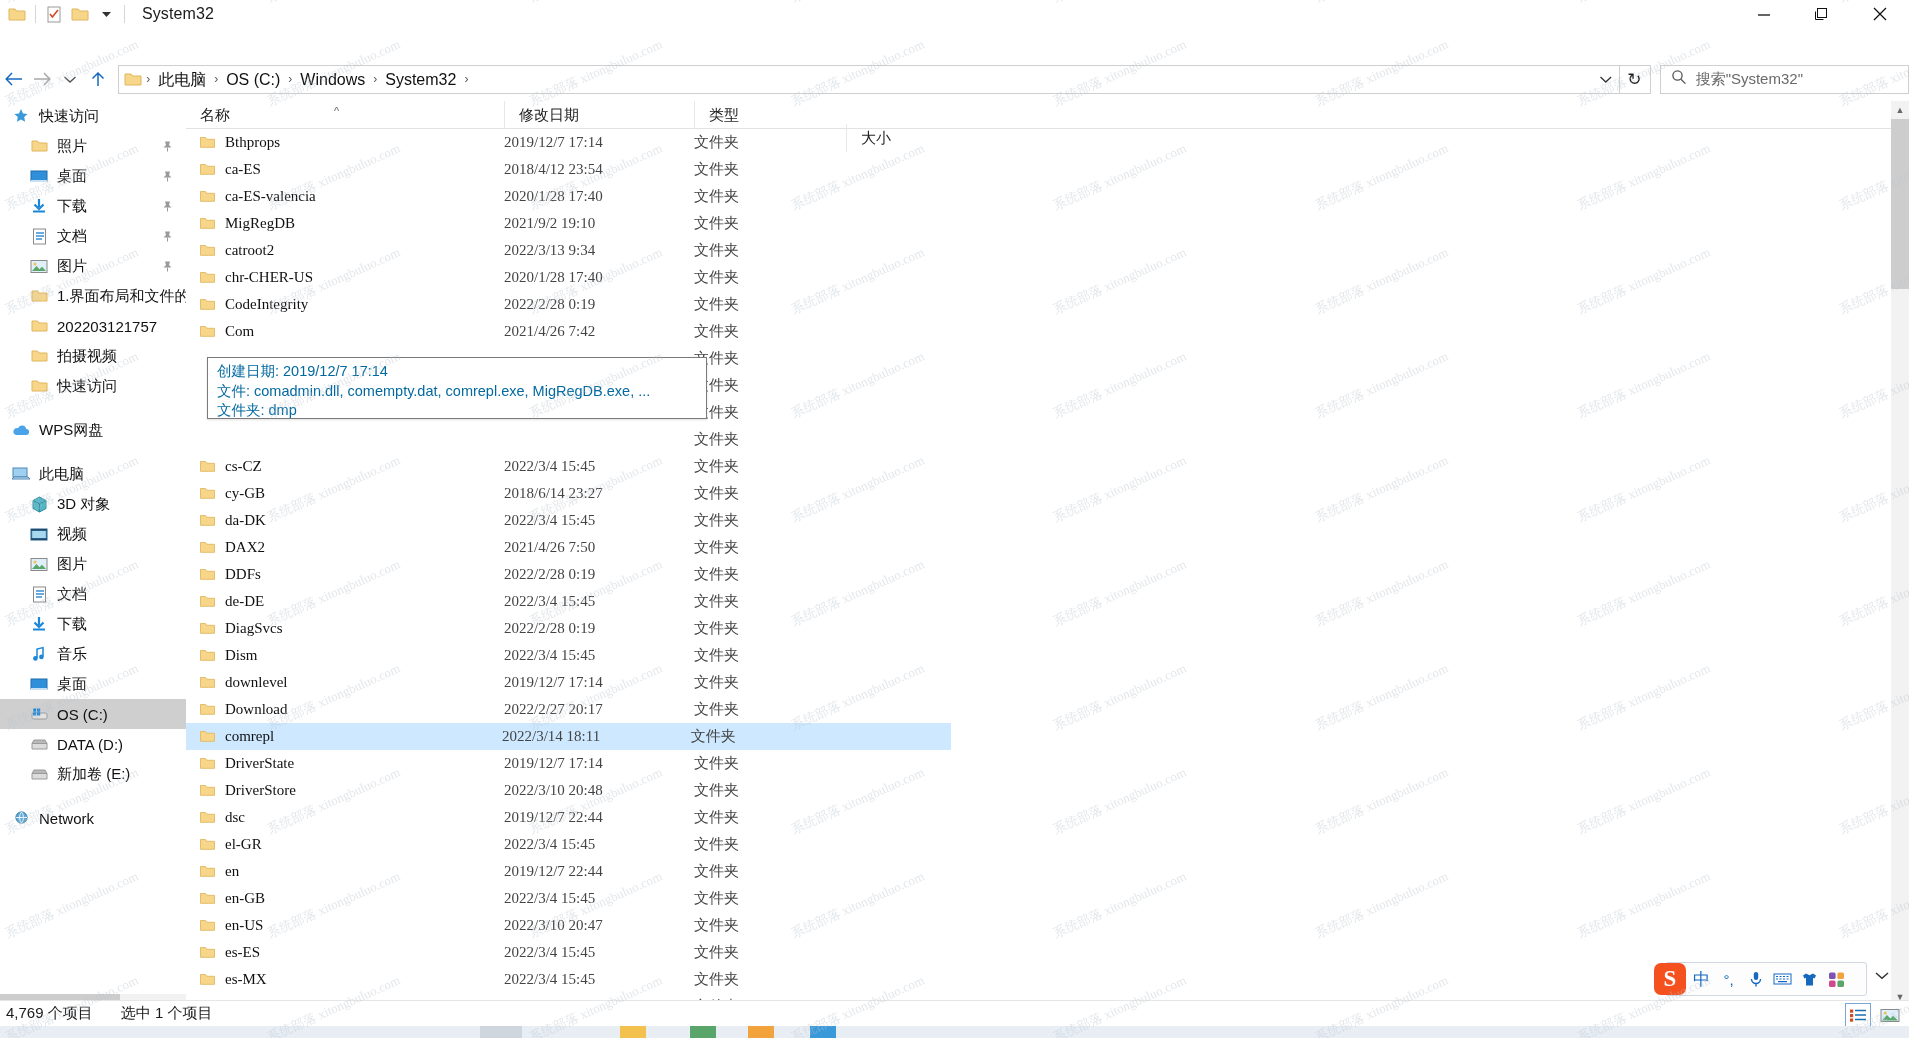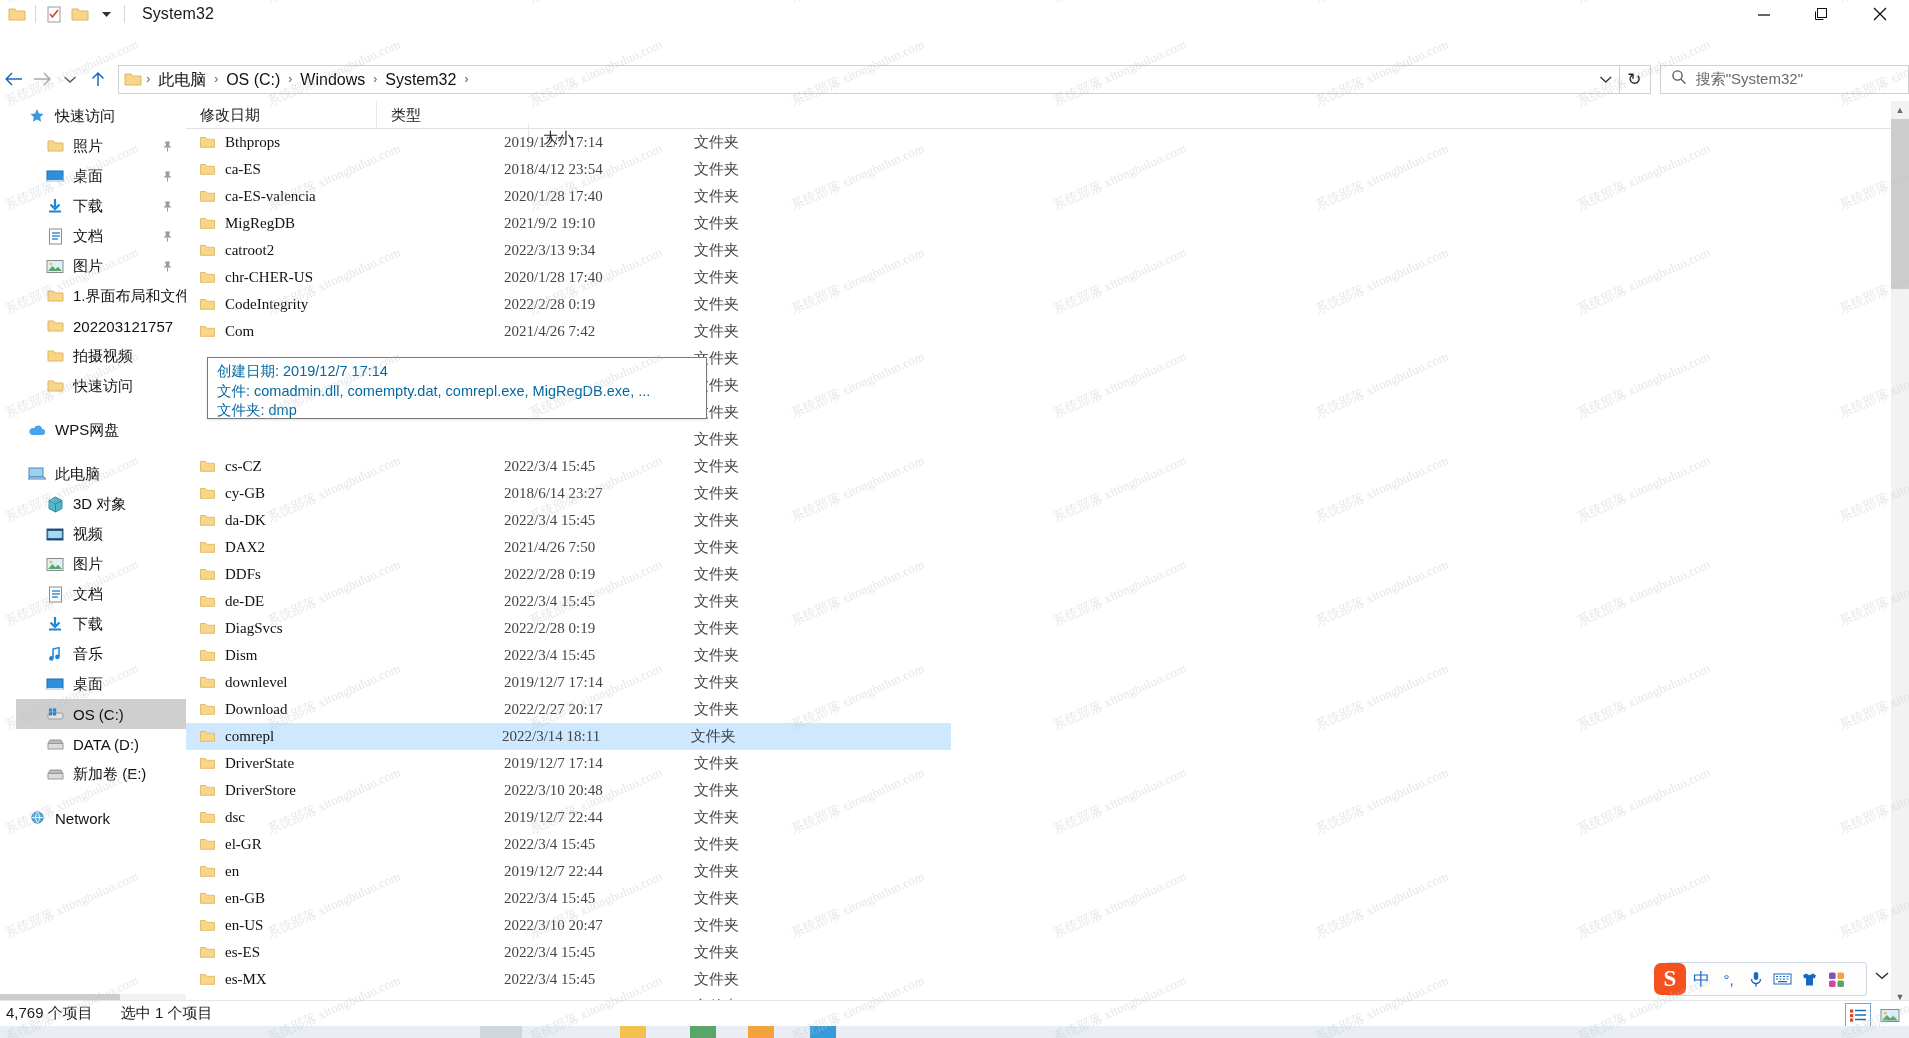--- a/index.html
+++ b/index.html
@@ -62,21 +62,20 @@
     width:300px; height:29px; margin-left:9px; border:1px solid #cfcfcf; background:#fff;
     display:flex; align-items:center; padding-left:10px; gap:9px;
   }
   .searchbox .ph { font-size:15px; color:#6a6a6a; }
 
   
   .body-area { position:absolute; left:0; top:101px; width:1909px; height:905px; background:#fff; }
   .sidebar {
     position:absolute; left:0; top:0; width:186px; height:905px; background:#fff;
     overflow:hidden;
-    padding-left:16px;
   }
   .snode { display:flex; align-items:center; height:30px; padding-left:10px; position:relative; }
   .snode.lvl1 { padding-left:28px; }
   .snode .sicon { width:22px; height:22px; display:flex; align-items:center; justify-content:center; margin-right:7px; flex:0 0 22px;}
   .snode .slabel { font-size:15px; color:#111; white-space:nowrap; }
   .snode .pin { position:absolute; right:12px; top:8px; }
   .snode.sel { background:#cfcfcf; }
   .sgap { height:14px; }
 
   
@@ -501,20 +500,24 @@
         <span class="slabel">Network</span>
       </div>
 
       <div class="hscroll">
         <div class="hthumb"></div>
       </div>
     </div>
 
     <div class="filelist">
       <div class="colhead">
+        <div class="ch col-name">
+          <span>名称</span>
+          <span class="sortcaret">^</span>
+        </div>
         <div class="ch col-date">修改日期</div>
         <div class="ch col-type">类型</div>
         <div class="ch col-size">大小</div>
       </div>
       <div class="rows" id="rows-container">
           <div class="row">
             <div class="cell-name">
               <span class="fldr">
                 <svg width="15" height="13">
                   <path d="M0.5 1.5h5l1.4 1.8H14.5v8H0.5z" fill="#f7d68a" stroke="#e3bd6b"></path>

